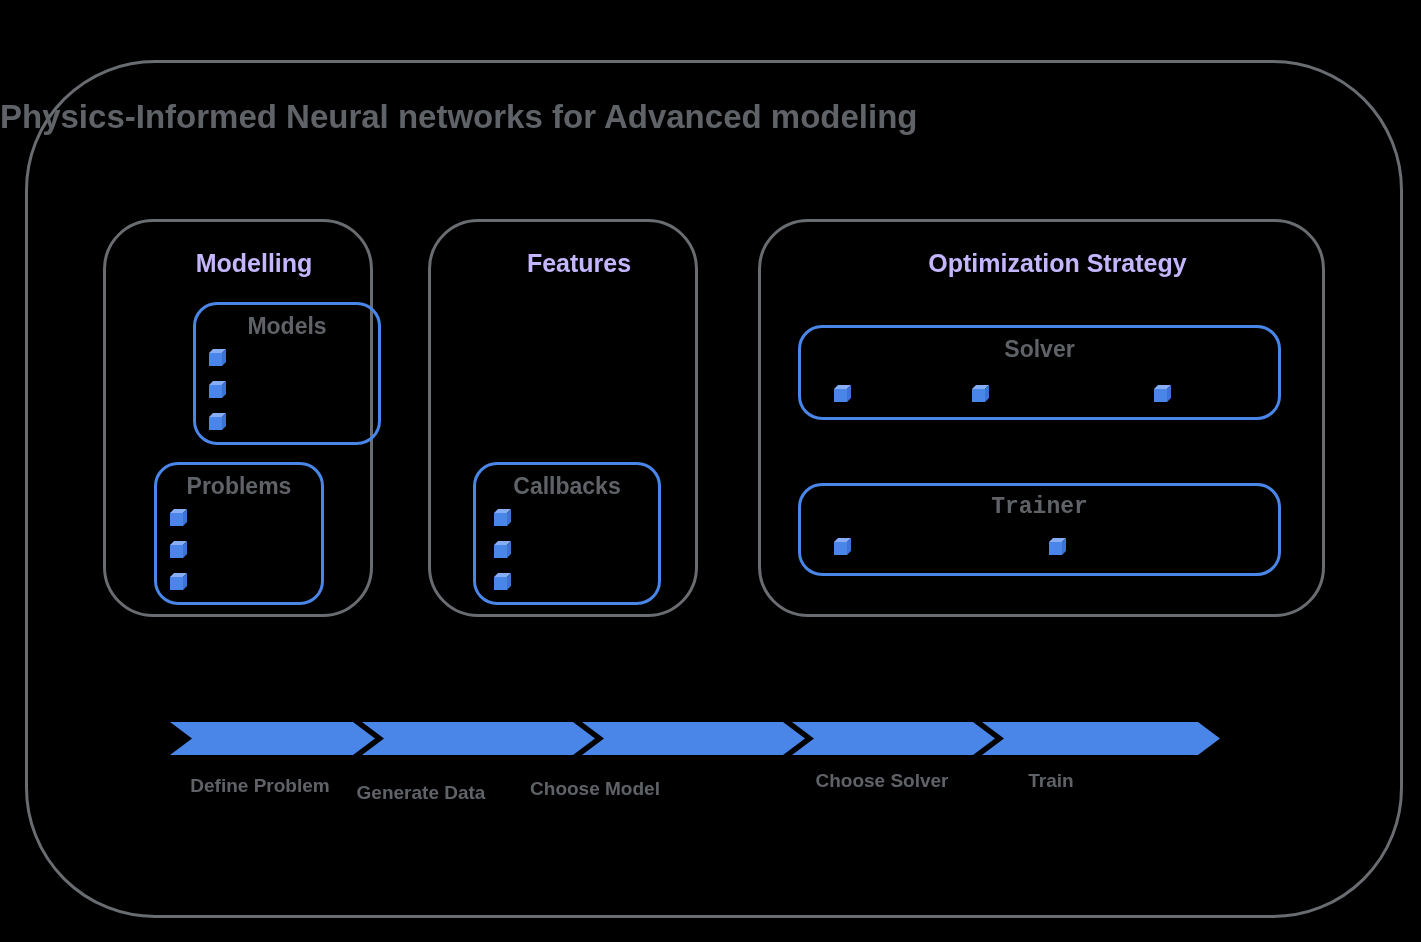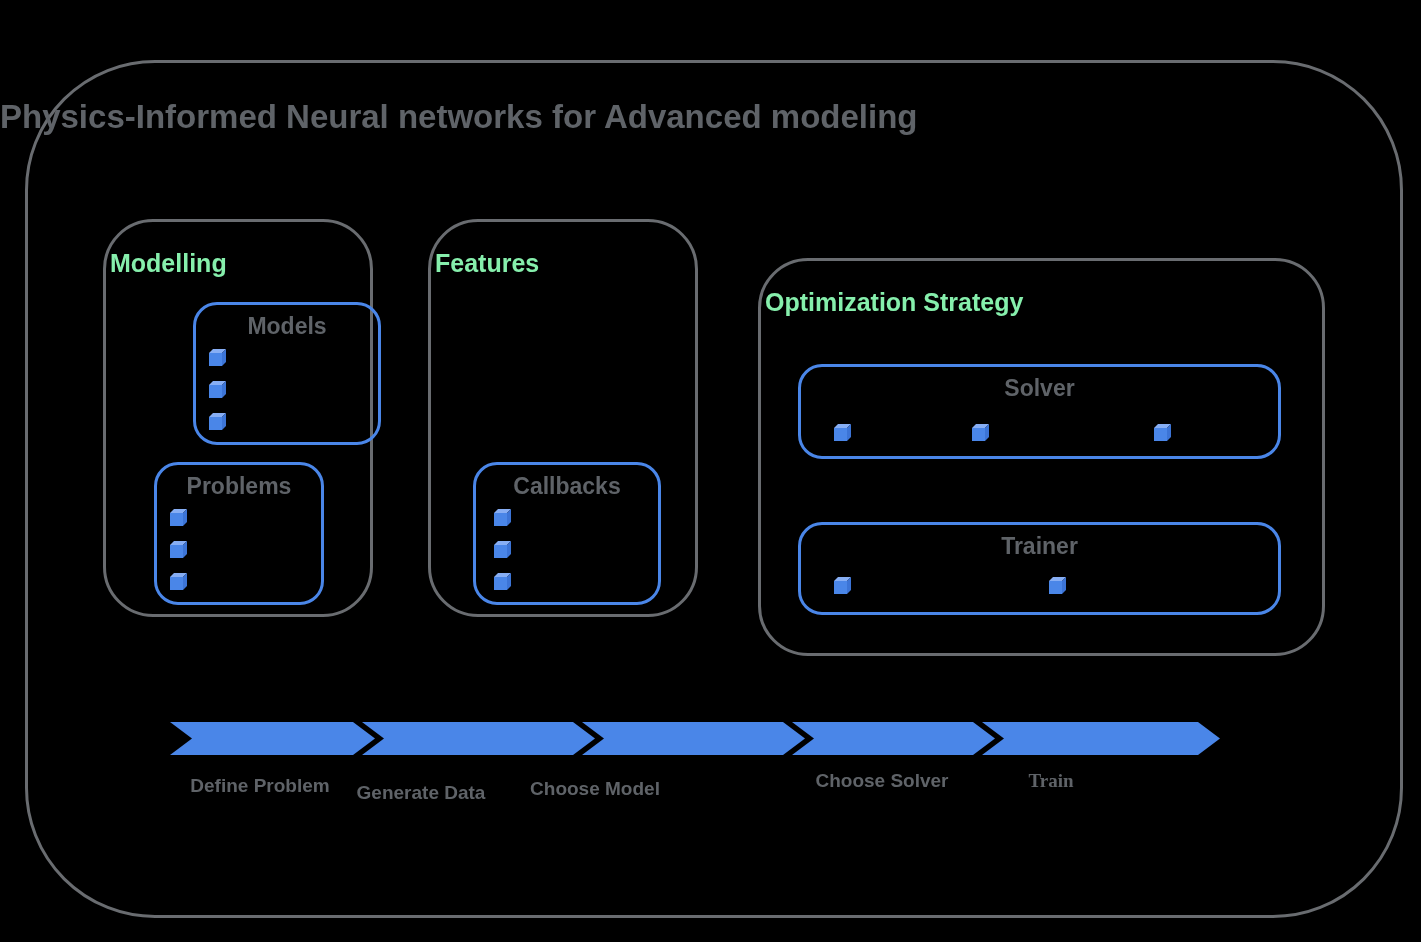--- a/index.html
+++ b/index.html
@@ -13,38 +13,38 @@
   }
   .title{
     position:absolute;left:0;top:97px;width:1421px;text-align:left;
     font-size:33px;font-weight:bold;color:#5f6368;line-height:40px;
   }
   .section{
     position:absolute;border:3px solid #696c70;border-radius:50px;box-sizing:border-box;
   }
   #sec-modelling{left:103px;top:219px;width:270px;height:398px;}
   #sec-features{left:428px;top:219px;width:270px;height:398px;}
-  #sec-optimization{left:758px;top:219px;width:567px;height:398px;margin-top:39px;}
+  #sec-optimization{left:758px;top:219px;width:567px;height:398px;}
   .section-header{
-    position:absolute;top:26px;left:4px;width:100%;
-    font-size:25px;font-weight:bold;color:#86efac;line-height:30px;
+    position:absolute;top:26px;left:16px;width:100%;text-align:center;
+    font-size:25px;font-weight:bold;color:#c4b5fd;line-height:30px;
   }
   .bluebox{
     position:absolute;border:3px solid #4a86e8;border-radius:24px;box-sizing:border-box;
   }
   .bluebox-header{
     position:absolute;top:7px;left:0;width:100%;text-align:center;
     font-size:23px;font-weight:bold;color:#5f6368;line-height:28px;
   }
   #box-models   {left:42px;top:80px; width:188px;height:143px;margin-left:45px;}
   #box-problems {left:36px;top:240px;width:170px;height:143px;margin-left:12px;}
   #box-geometry {left:42px;top:80px; width:188px;height:143px;}
   #box-callbacks{left:42px;top:240px;width:188px;height:143px;}
   #box-solver   {left:37px;top:103px;width:483px;height:95px;}
-  #box-trainer  {left:37px;top:261px;width:483px;height:93px;}
+  #box-trainer  {left:37px;top:261px;width:483px;height:93px;font-family:Liberation Mono, monospace;}
   
   .cube{position:absolute;width:13px;height:13px;background:#4a86e8;}
   .cube::before{
     content:"";position:absolute;left:2px;top:-4px;width:13px;height:4px;
     background:#87aef4;transform:skewX(-45deg);
   }
   .cube::after{
     content:"";position:absolute;right:-4px;top:-2px;width:4px;height:13px;
     background:#3c74d6;transform:skewY(-45deg);
   }
@@ -67,21 +67,21 @@
   #seg-4{left:792px;width:203px;}
   #seg-5{left:982px;width:238px;}
   .step-label{
     position:absolute;transform:translateX(-50%);white-space:nowrap;
     font-size:19px;font-weight:bold;color:#5f6368;line-height:24px;
   }
   #lbl-1{left:260px;top:774px;text-align:center;}
   #lbl-2{left:421px;top:774px;margin-top:7px;}
   #lbl-3{left:595px;top:777px;}
   #lbl-4{left:882px;top:769px;}
-  #lbl-5{left:1051px;top:769px;font-family:Liberation Serif, serif;}
+  #lbl-5{left:1051px;top:769px;}
 </style>
 </head>
 <body>
 
 <div class="canvas">
   <div class="outer"></div>
 
   <div class="title">Physics-Informed Neural networks for Advanced modeling</div>
 
   <div class="section" id="sec-modelling">

